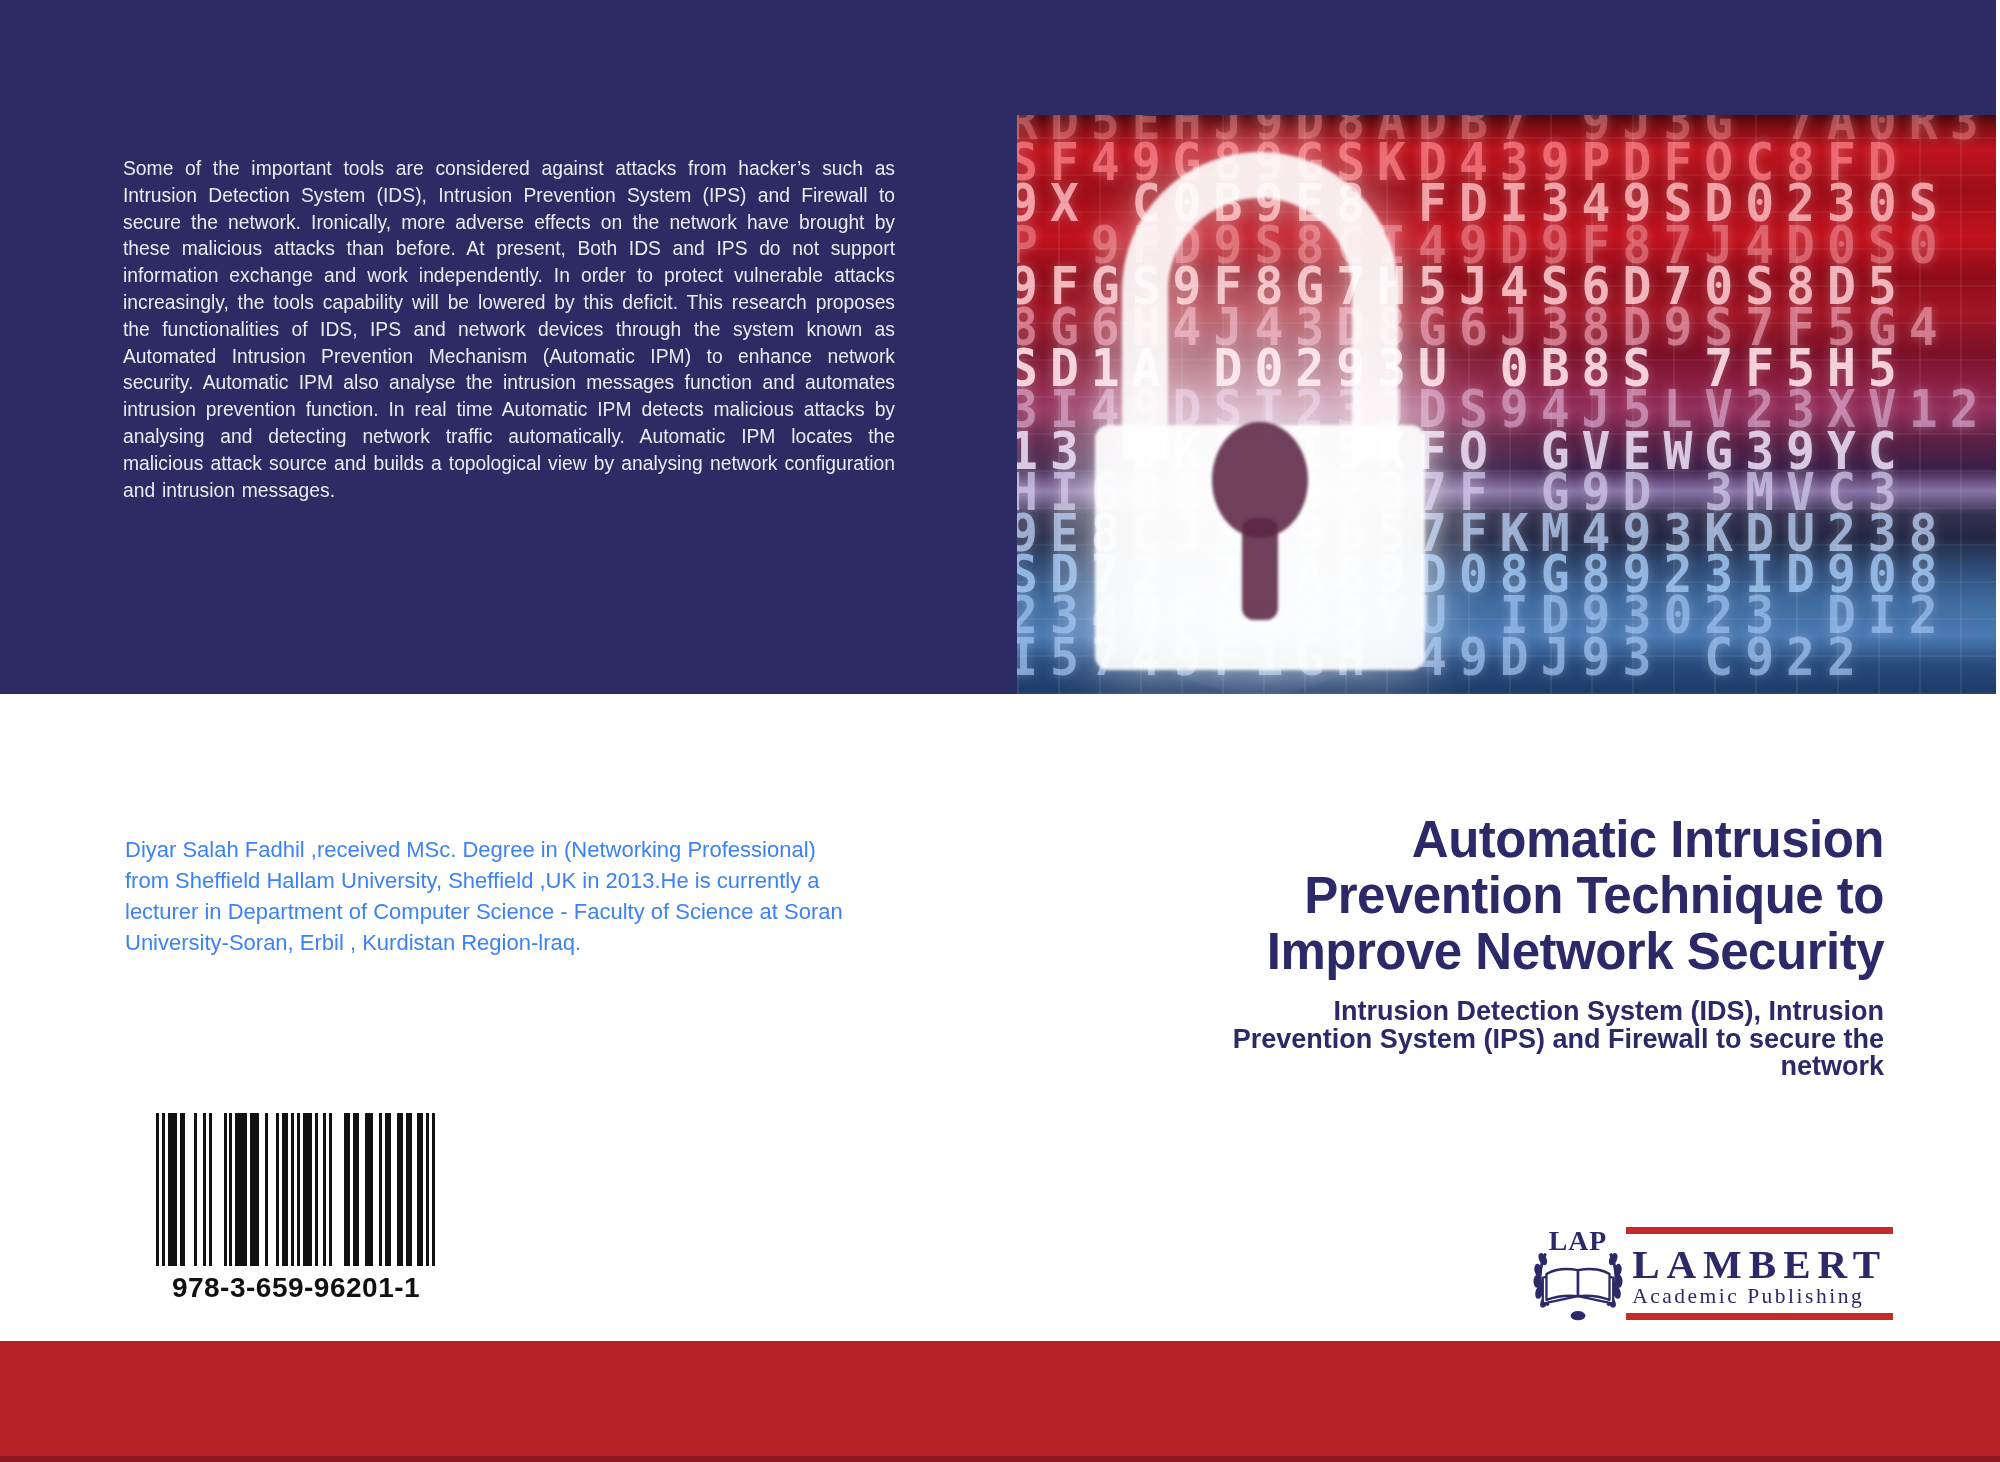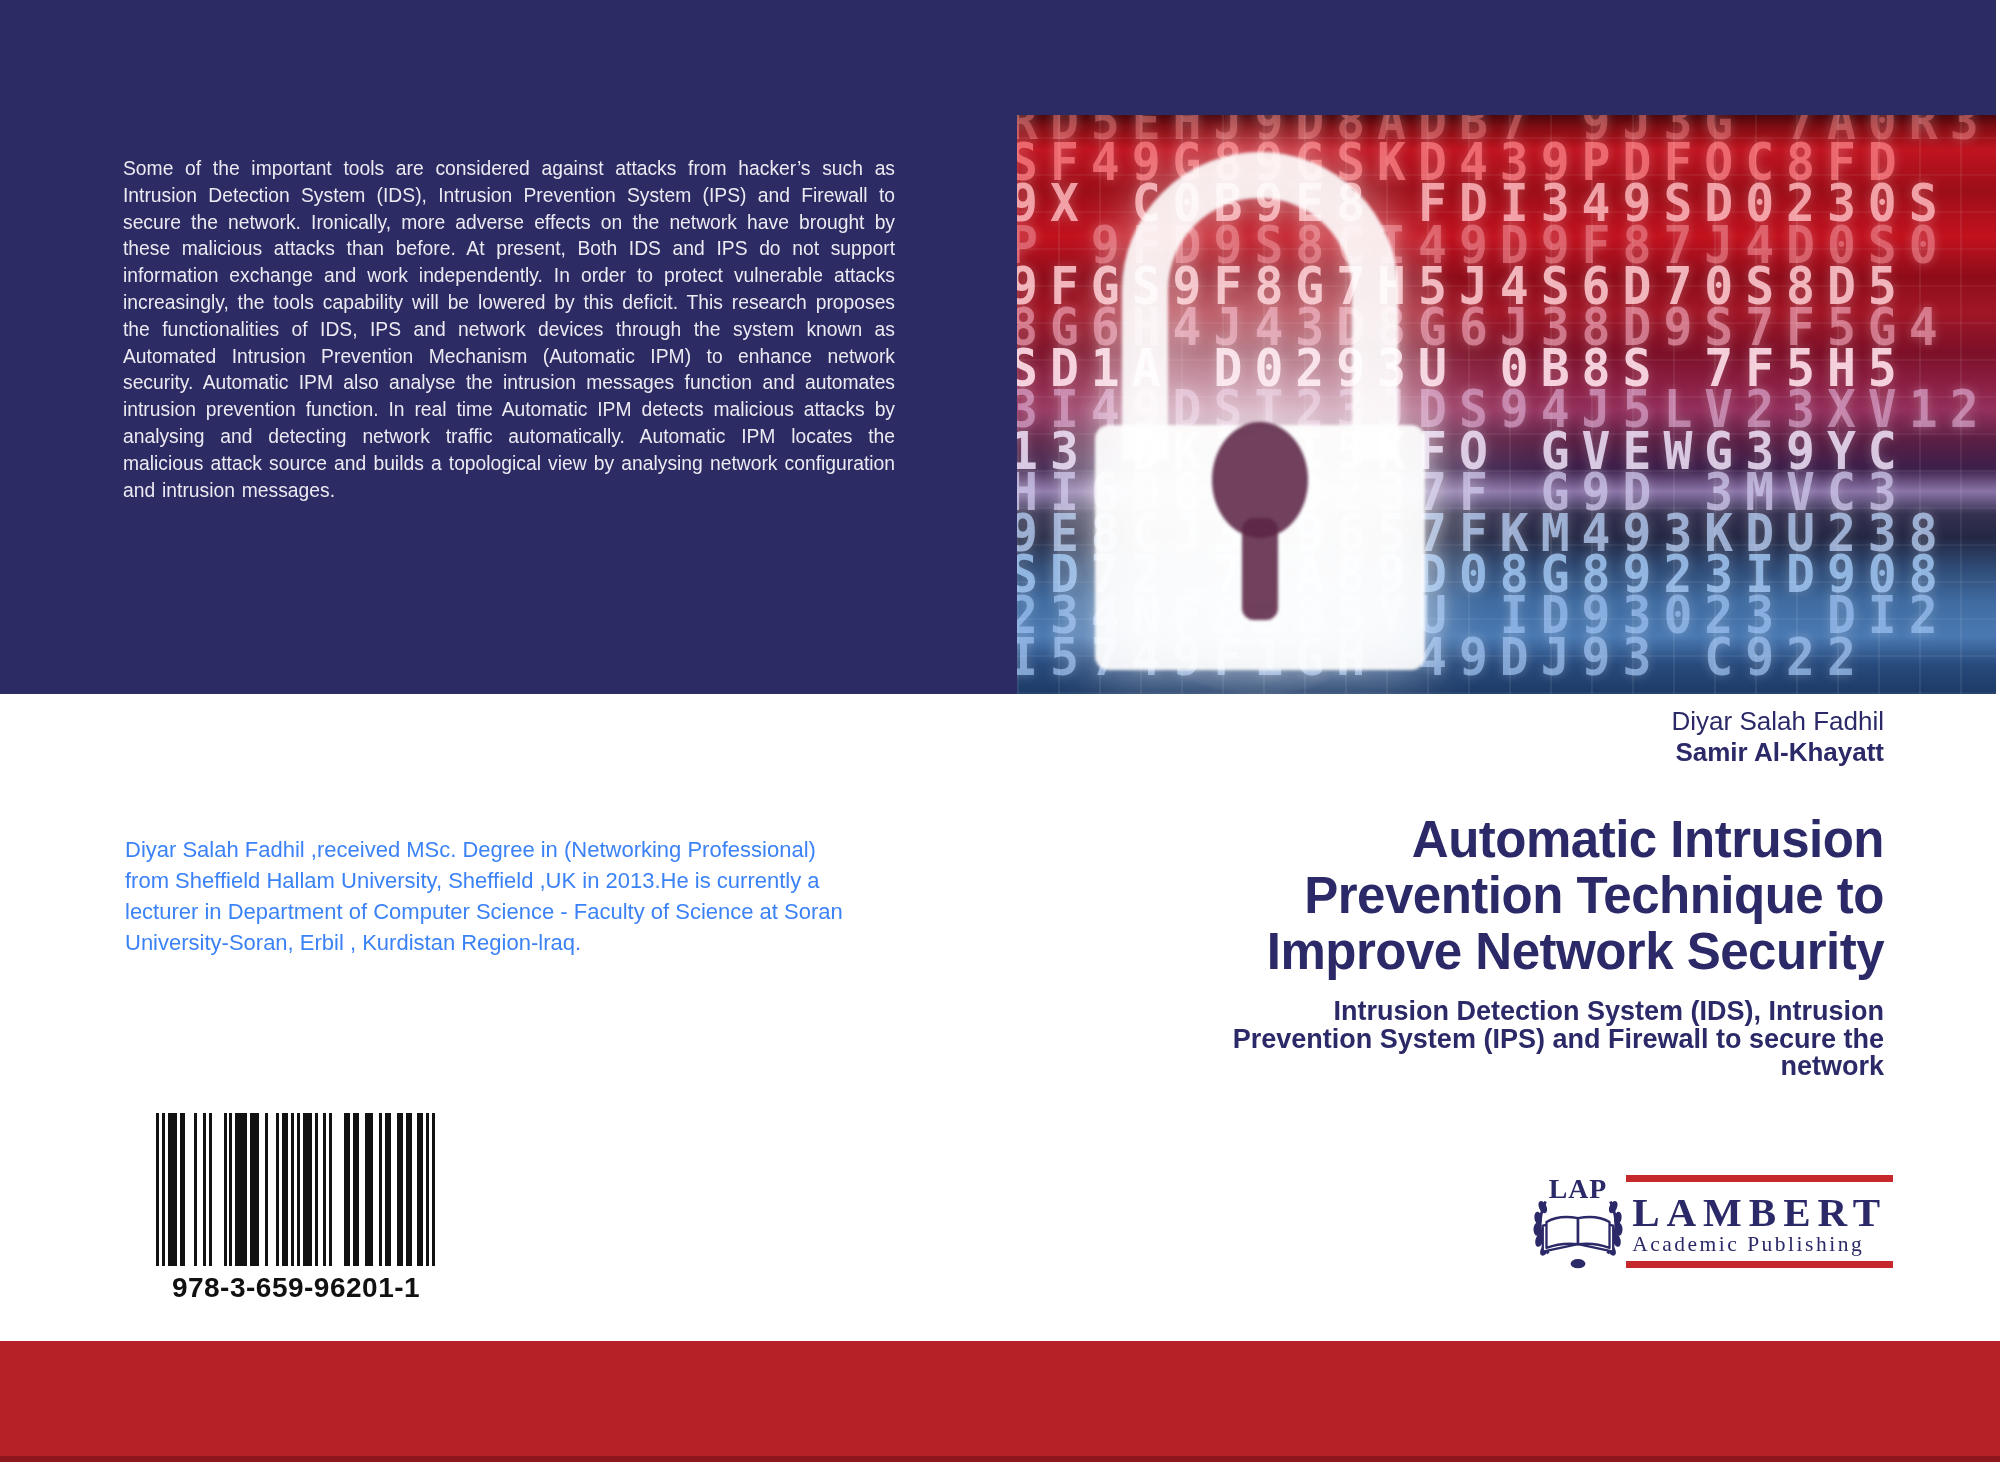--- a/index.html
+++ b/index.html
@@ -51,21 +51,21 @@
   .subtitle{position:absolute;right:116px;top:998px;text-align:right;color:#2b2967;
     font-size:27px;line-height:27.5px;font-weight:700;}
   .bio{position:absolute;left:125px;top:834px;width:770px;color:#3b82f6;
     font-size:22px;line-height:31px;font-weight:400;}
   
   .barcode-wrap{position:absolute;left:140px;top:1113px;width:280px;margin-left:16px;}
   .bars{display:flex;height:153px;}
   .bars .m{flex:none;height:100%;}
   .isbn{margin-top:6px;text-align:center;color:#111111;font-size:28px;font-weight:700;letter-spacing:0.5px;}
   
-  .pub-logo{position:absolute;right:107px;top:1170px;display:flex;align-items:center;justify-content:space-between;}
+  .pub-logo{position:absolute;right:107px;top:1222px;display:flex;align-items:center;justify-content:space-between;}
   .pub-emblem{width:132px;height:102px;margin-right:-18px;position:relative;z-index:2;}
   .pub-text{border-top:7px solid #c5292c;border-bottom:7px solid #c5292c;
     padding:10px 6px 5px;text-align:left;background:#ffffff;}
   .pub-name{font-family:"Liberation Serif",serif;font-weight:700;color:#2b2967;
     font-size:41px;line-height:40px;letter-spacing:7px;}
   .pub-tagline{font-family:"Liberation Serif",serif;color:#2b2967;
     font-size:21.5px;line-height:24px;letter-spacing:2.5px;}
   
   .red-bar{position:absolute;left:0;top:1341px;width:2000px;height:121px;
     background:#b52126;border-bottom:6px solid #8c181d;box-sizing:border-box;}
@@ -106,24 +106,20 @@
         </radialGradient>
       </defs>
       <ellipse cx="200" cy="300" rx="200" ry="245" fill="url(#lockGlow)"></ellipse>
       <path d="M 85 310 L 85 140 A 115 115 0 0 1 315 140 L 315 310" fill="none" stroke="rgba(255,255,255,0.88)" stroke-width="46"></path>
       <rect x="35" y="275" width="330" height="245" rx="14" fill="rgba(255,255,255,0.92)"></rect>
       <ellipse cx="200" cy="330" rx="48" ry="58" fill="rgba(92,37,70,0.88)"></ellipse>
       <rect x="182" y="368" width="36" height="102" rx="12" fill="rgba(92,37,70,0.88)"></rect>
     </svg>
   </div>
 
-  <div class="authors">
-    <div class="a1">Diyar Salah Fadhil</div>
-    <div class="a2">Samir Al-Khayatt</div>
-  </div>
 
   <h1 class="title" style="margin:0">
     <div>Automatic Intrusion</div>
     <div>Prevention Technique to</div>
     <div>Improve Network Security</div>
   </h1>
 
   <div class="subtitle">
     <div>Intrusion Detection System (IDS), Intrusion</div>
     <div>Prevention System (IPS) and Firewall to secure the</div>

